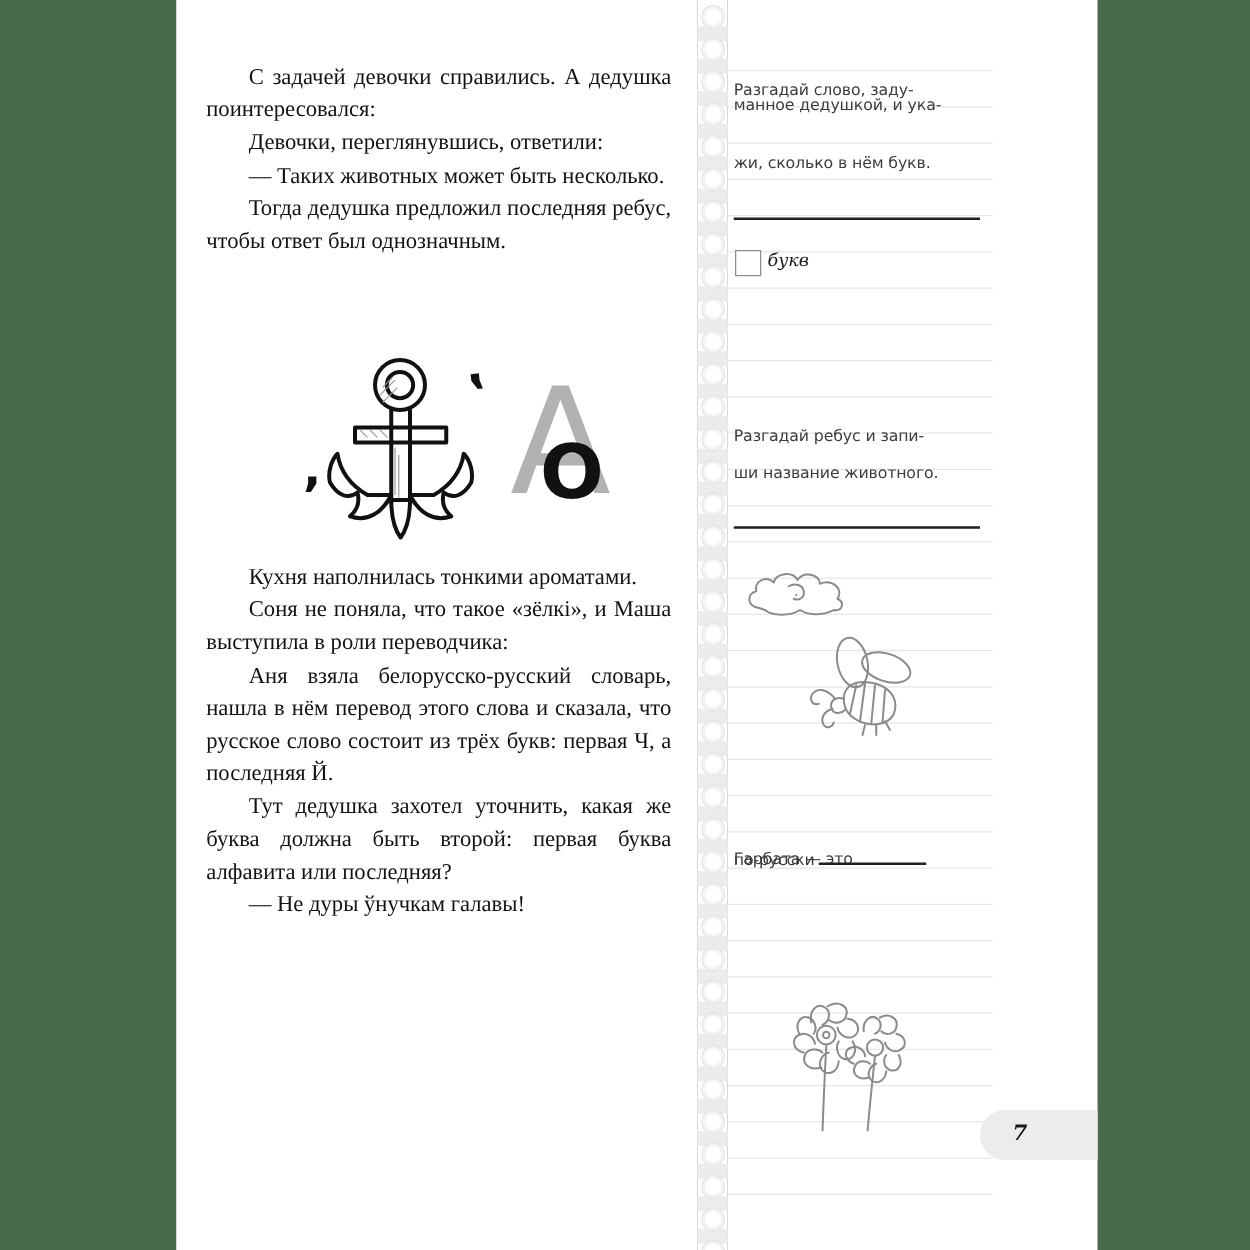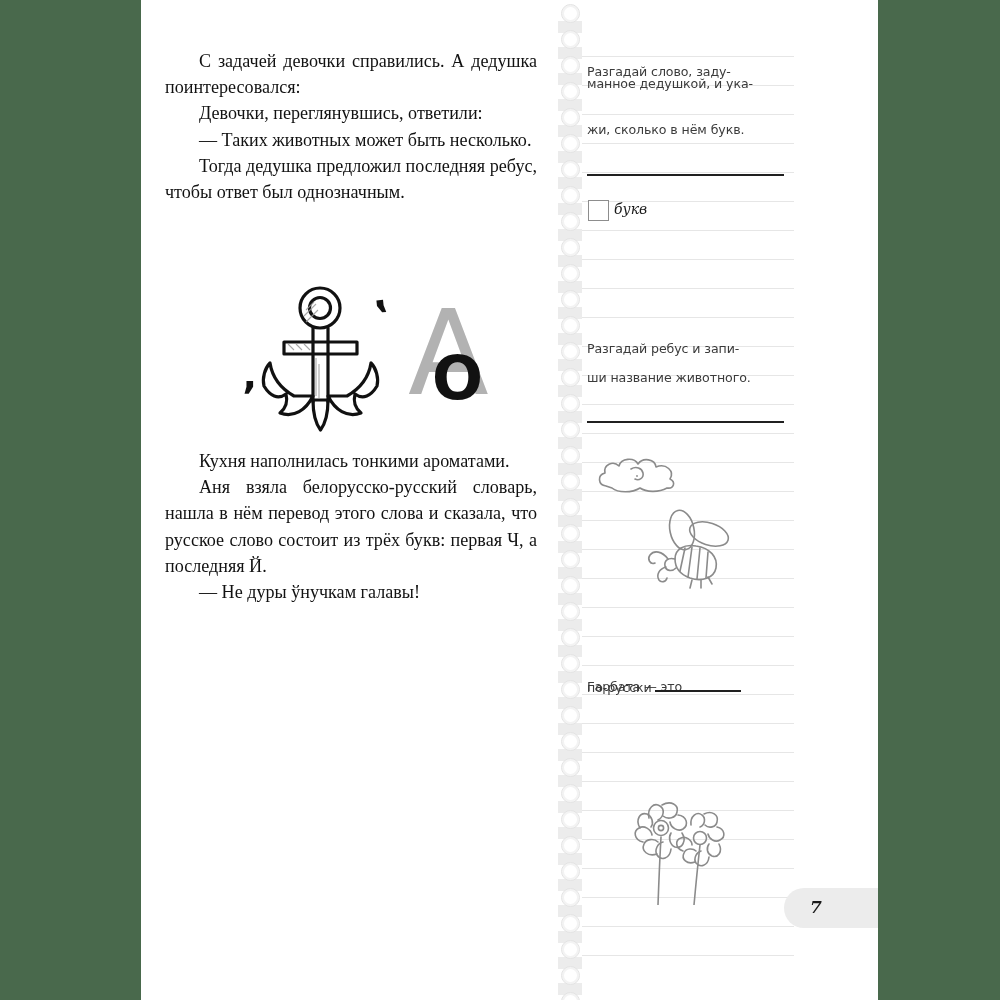--- a/index.html
+++ b/index.html
@@ -232,21 +232,23 @@
 
     <div class="story">
       <p>С задачей девочки справились. А де­душка поинтересовался:</p>
       <p>Девочки, переглянувшись, ответили:</p>
       <p>— Таких животных может быть не­сколько.</p>
       <p>Тогда дедушка предложил последняя ребус, чтобы ответ был однозначным.</p>
     </div>
 
     <div class="story" style="top:448px;">
       <p>Кухня наполнилась тонкими арома­тами.</p>
+      <p>Соня не поняла, что такое «зёлкі», и Маша выступила в роли переводчика:</p>
       <p>Аня взяла белорусско-русский сло­варь, нашла в нём перевод этого сло­ва и сказала, что русское слово состоит из трёх букв: первая Ч, а последняя Й.</p>
+      <p>Тут дедушка захотел уточнить, какая же буква должна быть второй: первая буква алфавита или последняя?</p>
       <p>— Не дуры ўнучкам галавы!</p>
     </div>
   </div>
 
   <div class="rebus">
     <div class="rebus-inner">
       <span class="comma-top">’</span>
       <span class="comma-bottom">’</span>
 
       <svg class="anchor-svg" width="130" height="148" viewBox="0 0 130 148">

